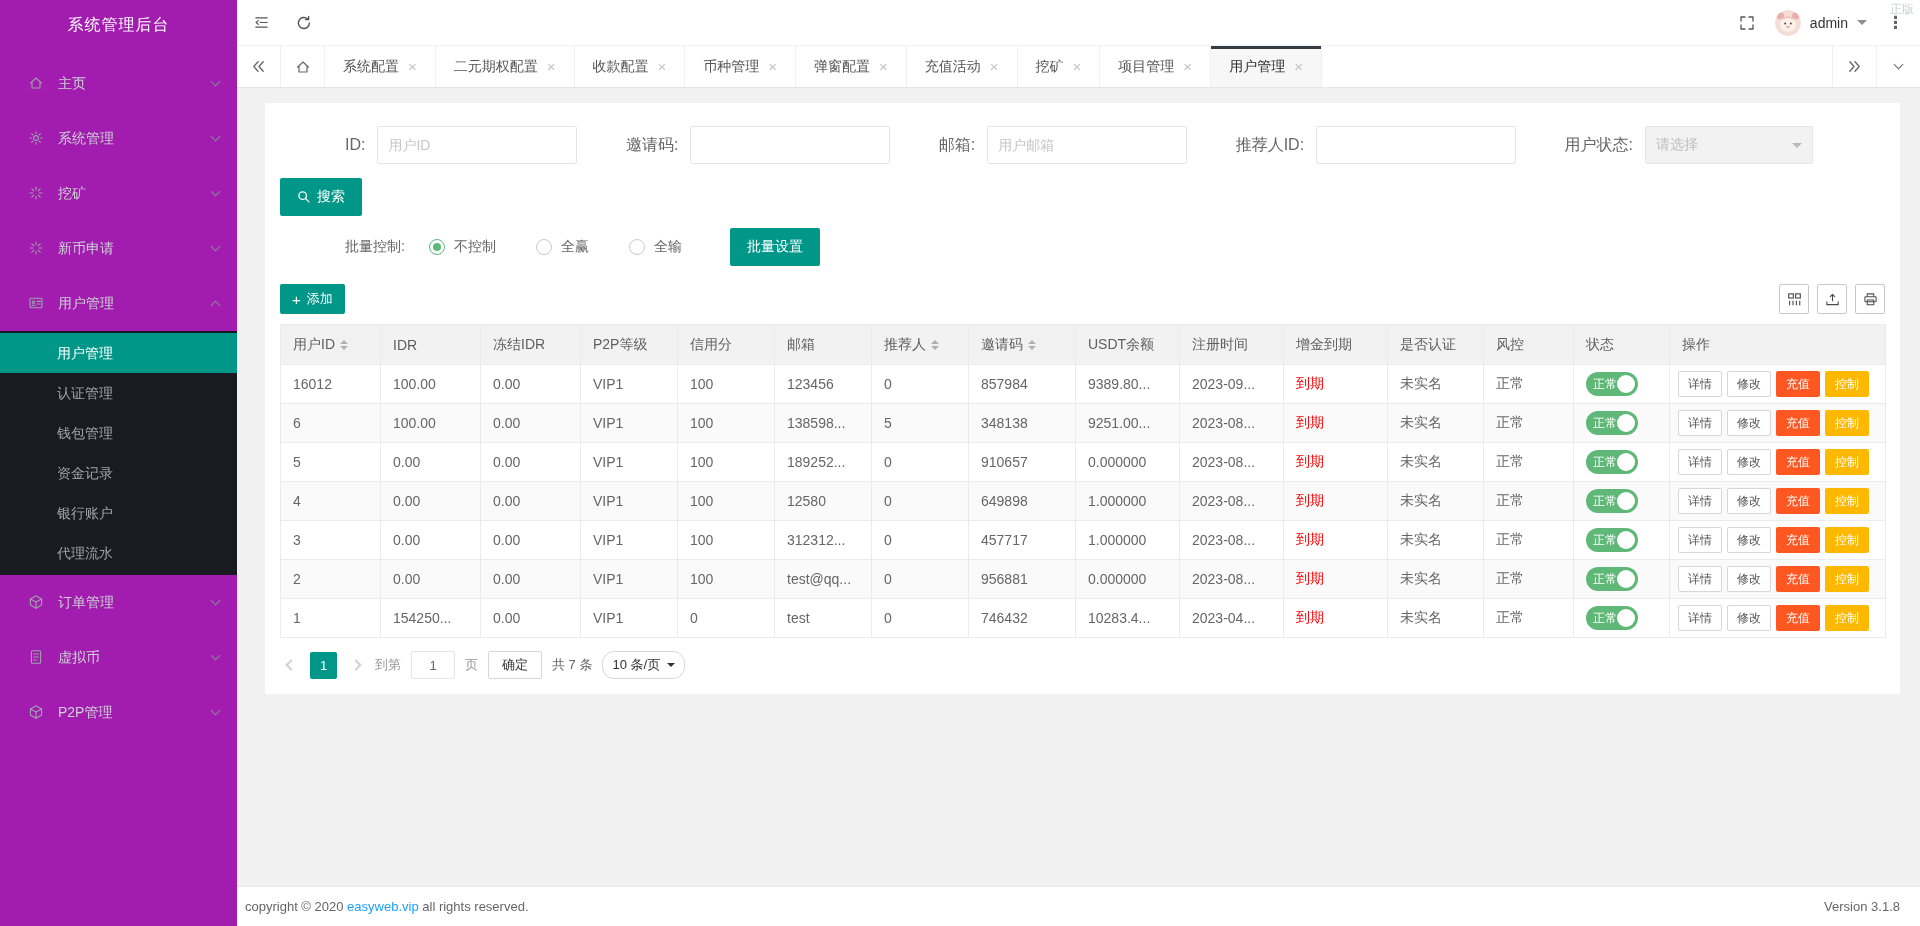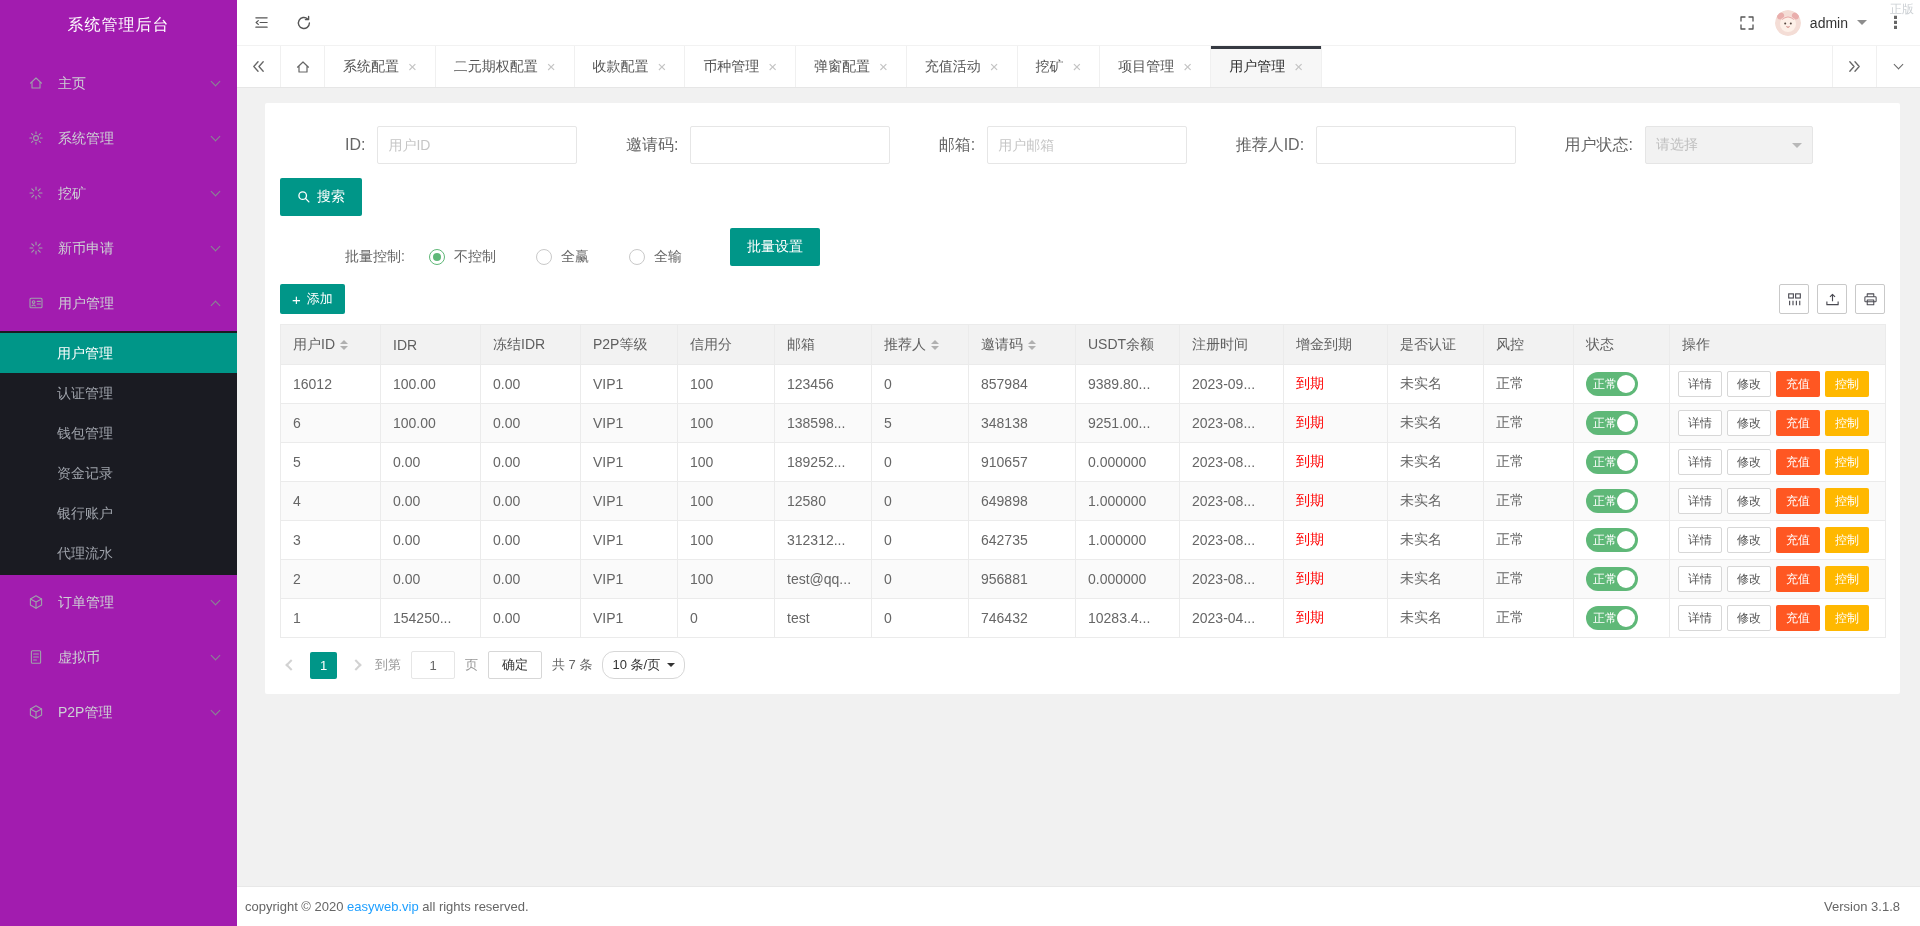--- a/index.html
+++ b/index.html
@@ -56,21 +56,21 @@
   .fg{display:flex;align-items:center}
   .fg label{color:#666;font-size:16px;margin-right:12px;white-space:nowrap}
   .inp{width:200px;height:38px;border:1px solid #e6e6e6;border-radius:2px;padding:0 10px;font-size:14px;color:#666}
   .inp::placeholder{color:#c6c6c6}
   .select{width:168px;height:38px;border:1px solid #e5e5e5;border-radius:2px;background:#f2f2f2;display:flex;align-items:center;justify-content:space-between;padding:0 10px;cursor:pointer}
   .sel-text{color:#bfbfbf;font-size:14px}
   .sel-caret{width:0;height:0;border:5px solid transparent;border-top-color:#b8b8b8;margin-top:5px}
 
   .btn{display:inline-flex;align-items:center;gap:6px;border:none;border-radius:2px;background:#009688;color:#fff;font-size:14px;height:38px;padding:0 17px}
   .search-row{margin-top:14px;padding-left:0}
-  .batch-row{margin-top:12px;display:flex;align-items:flex-end;padding-left:65px}
+  .batch-row{margin-top:12px;display:flex;align-items:center;padding-left:65px}
   .batch-label{color:#666;margin-right:24px}
   .radio{display:flex;align-items:center;margin-right:40px;cursor:pointer}
   .rdot{width:16px;height:16px;border-radius:50%;border:1px solid #c9c9c9;background:#fff;display:inline-flex;align-items:center;justify-content:center;margin-right:9px}
   .radio.checked .rdot{border-color:#5FB878}
   .radio.checked .rdot::after{content:"";width:8px;height:8px;border-radius:50%;background:#5FB878}
   .radio em{font-style:normal;color:#666}
   .batch-apply{margin-left:8px}
 
   
   .toolbar{display:flex;align-items:center;justify-content:space-between;margin-top:18px}
@@ -563,21 +563,21 @@
               <td class="ops"><button class="op op-plain">详情</button><button class="op op-plain">修改</button><button class="op op-danger">充值</button><button class="op op-warn">控制</button></td>
             </tr>
             <tr>
               <td>3</td>
               <td>0.00</td>
               <td>0.00</td>
               <td>VIP1</td>
               <td>100</td>
               <td>312312...</td>
               <td>0</td>
-              <td>642735</td>
+              <td>457717</td>
               <td>1.000000</td>
               <td>2023-08...</td>
               <td><span class="expired">到期</span></td>
               <td>未实名</td>
               <td>正常</td>
               <td><span class="switch">
                   <span class="sw-t">正常</span>
                   <span class="sw-k"></span>
                 </span></td>
               <td class="ops"><button class="op op-plain">详情</button><button class="op op-plain">修改</button><button class="op op-danger">充值</button><button class="op op-warn">控制</button></td>

